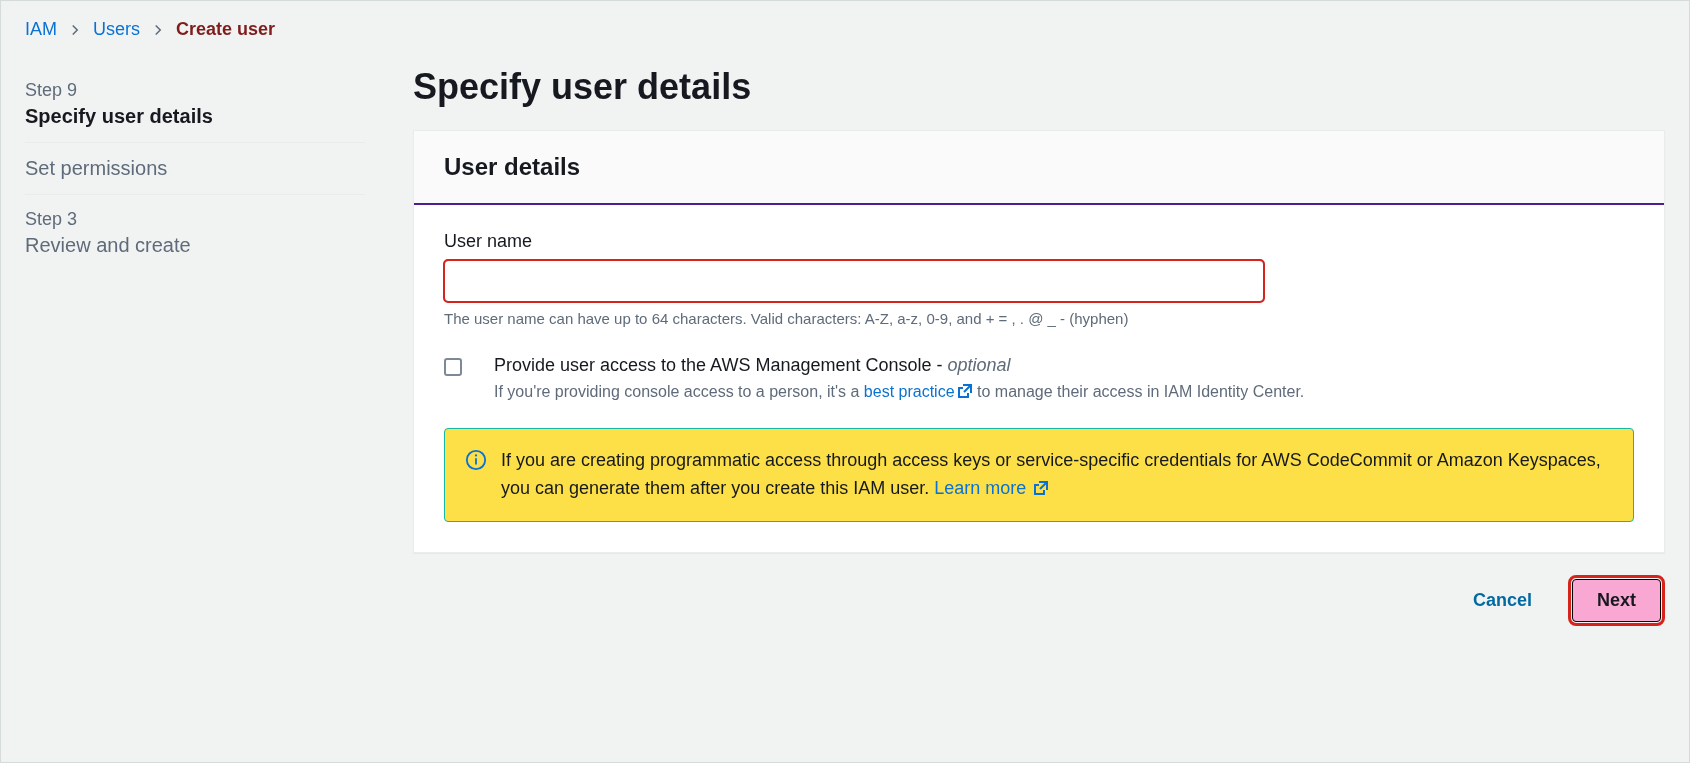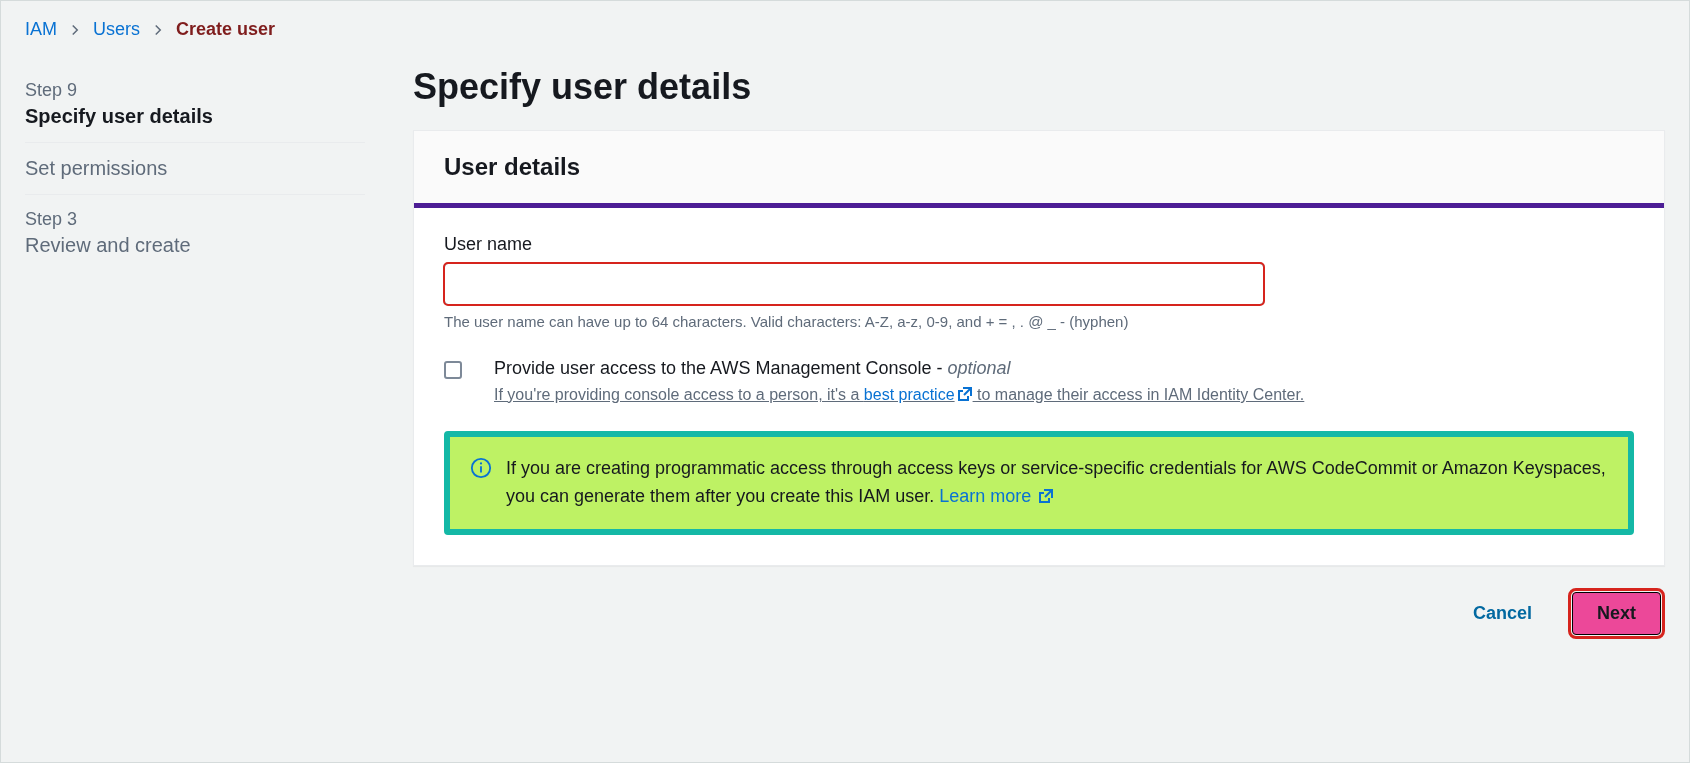--- a/index.html
+++ b/index.html
@@ -82,21 +82,21 @@
     color: #16191f;
   }
   .panel {
     background: #fff;
     border: 1px solid #e9ebed;
     border-radius: 0;
     box-shadow: 0 1px 1px rgba(0,0,0,0.04);
   }
   .panel-header {
     padding: 22px 30px;
-    border-bottom: 5px solid #4c1d95;
+    border-bottom: 2px solid #4c1d95;
     background: #fafafa;
   }
   .panel-header h2 {
     font-size: 24px;
     font-weight: 700;
     color: #16191f;
   }
   .panel-body {
     padding: 26px 30px 30px 30px;
   }
@@ -146,38 +146,37 @@
   }
   .checkbox-label .optional {
     font-style: italic;
     color: #5f6b7a;
   }
   .checkbox-help {
     font-size: 16px;
     color: #5f6b7a;
     margin-top: 4px;
     line-height: 1.5;
-    text-decoration: underline;
   }
   .link {
     color: #0972d3;
     text-decoration: none;
   }
   .ext-icon {
     display: inline-flex;
     vertical-align: -2px;
     margin-left: 2px;
   }
   
   .alert {
     display: flex;
     gap: 14px;
     margin-top: 24px;
-    border: 6px solid #14b8a6;
-    background: #bef264;
+    border: 1px solid #14b8a6;
+    background: #fde047;
     border-radius: 4px;
     padding: 18px 20px;
   }
   .alert-icon {
     color: #0972d3;
     flex-shrink: 0;
     margin-top: 2px;
   }
   .alert-text {
     font-size: 18px;
@@ -198,21 +197,21 @@
     padding: 10px 24px;
     border-radius: 4px;
     cursor: pointer;
     border: none;
     background: transparent;
   }
   .btn-cancel {
     color: #0369a1;
   }
   .btn-next {
-    background: #ec4899;
+    background: #f9a8d4;
     color: #16191f;
     border: 1px solid #000;
     outline: 3px solid #d6241d;
     outline-offset: 1px;
     text-align: right;
   }
   svg { display: block; }
 </style>
 </head>
 <body>

